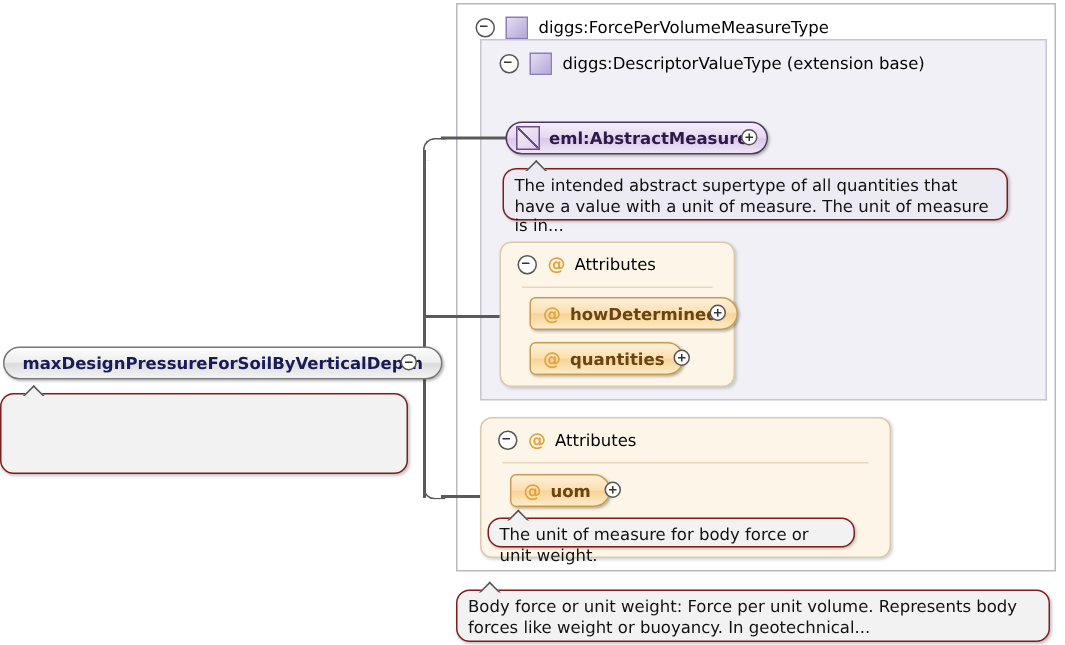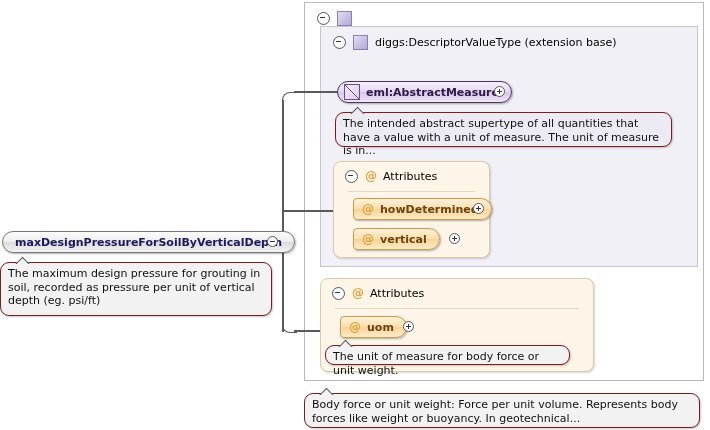--- a/index.html
+++ b/index.html
@@ -206,20 +206,21 @@
 </head>
 <body>
 
 
 
 
 <div class="abs" id="outer-container">
   <div class="abs type-header" style="left:12px; top:6px;">
     <span class="toggle"></span>
     <span class="ct-glyph"></span>
+    <span class="label">diggs:ForcePerVolumeMeasureType</span>
   </div>
 </div>
 
 
 <div class="abs" id="inner-container">
   <div class="abs type-header" style="left:12px; top:6px;">
     <span class="toggle"></span>
     <span class="ct-glyph"></span>
     <span class="label">diggs:DescriptorValueType (extension base)</span>
   </div>
@@ -267,21 +268,21 @@
     <span class="pill attribute">
       <span class="at-inline">@</span>
       <span>howDetermined</span>
     </span>
   </div>
   <div class="abs toggle plus" style="left:139px; top:41px;"></div>
 
   <div class="abs" style="left:19px; top:66px;">
     <span class="pill attribute">
       <span class="at-inline">@</span>
-      <span>vertical</span>
+      <span>quantities</span>
     </span>
   </div>
   <div class="abs toggle plus" style="left:100px; top:71px;"></div>
 </div>
 
 
 <div class="abs attr-box" style="left:320px; top:278px; width:274px; height:94px;">
   <div class="abs type-header" style="left:11px; top:5px;">
     <span class="toggle"></span>
     <span class="at-glyph">@</span>
@@ -307,21 +308,20 @@
 <div class="abs" style="left:2px; top:231px;">
   <span class="pill element-grey">
     <span>maxDesignPressureForSoilByVerticalDepth</span>
   </span>
 </div>
 <div class="abs toggle" style="left:252px; top:236px;"></div>
 
 
 <div class="abs doc grey" style="left:0px; top:262px; width:272px; height:54px;">
   <span class="tail" style="left:14px;"></span>
-  <span>The maximum design pressure for grouting in soil, recorded as pressure per unit of vertical depth (eg. psi/ft)</span>
 </div>
 
 
 <div class="abs doc grey" style="left:304px; top:393px; width:396px; height:35px;">
   <span class="tail" style="left:14px;"></span>
   <span>Body force or unit weight: Force per unit volume. Represents body forces like weight or buoyancy. In geotechnical...</span>
 </div>
 
 
 

